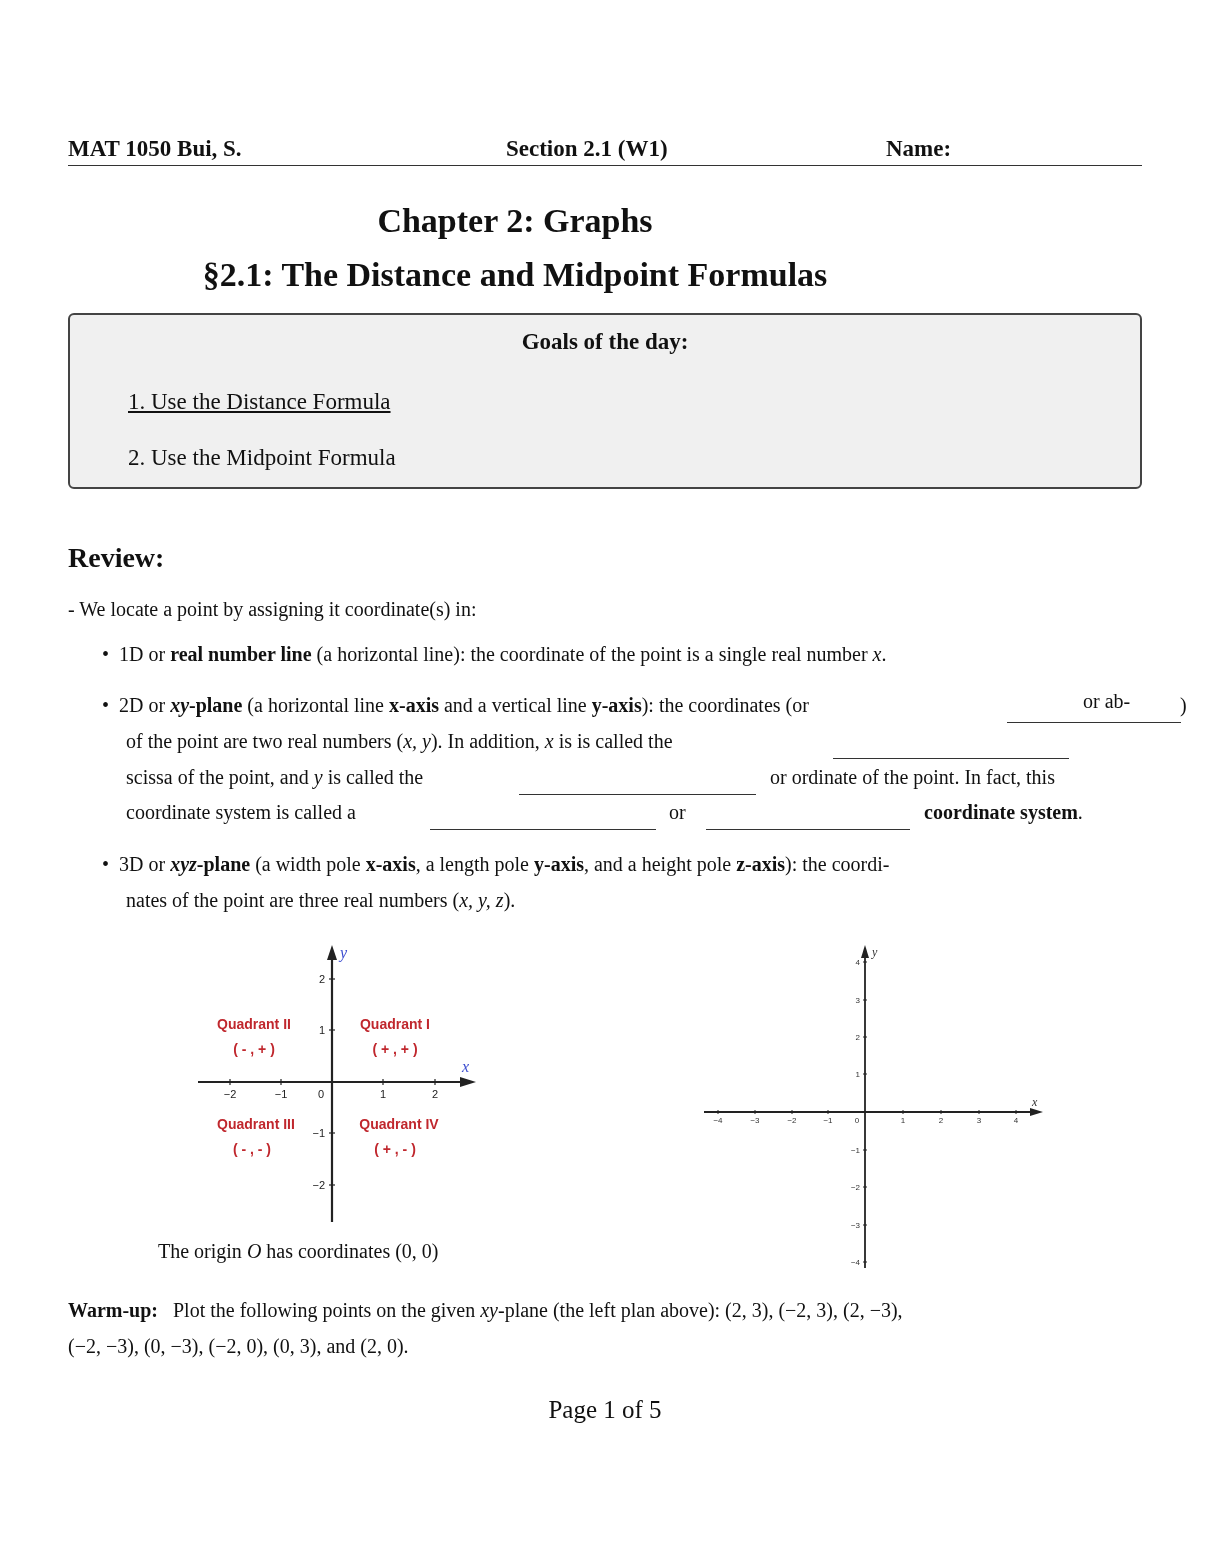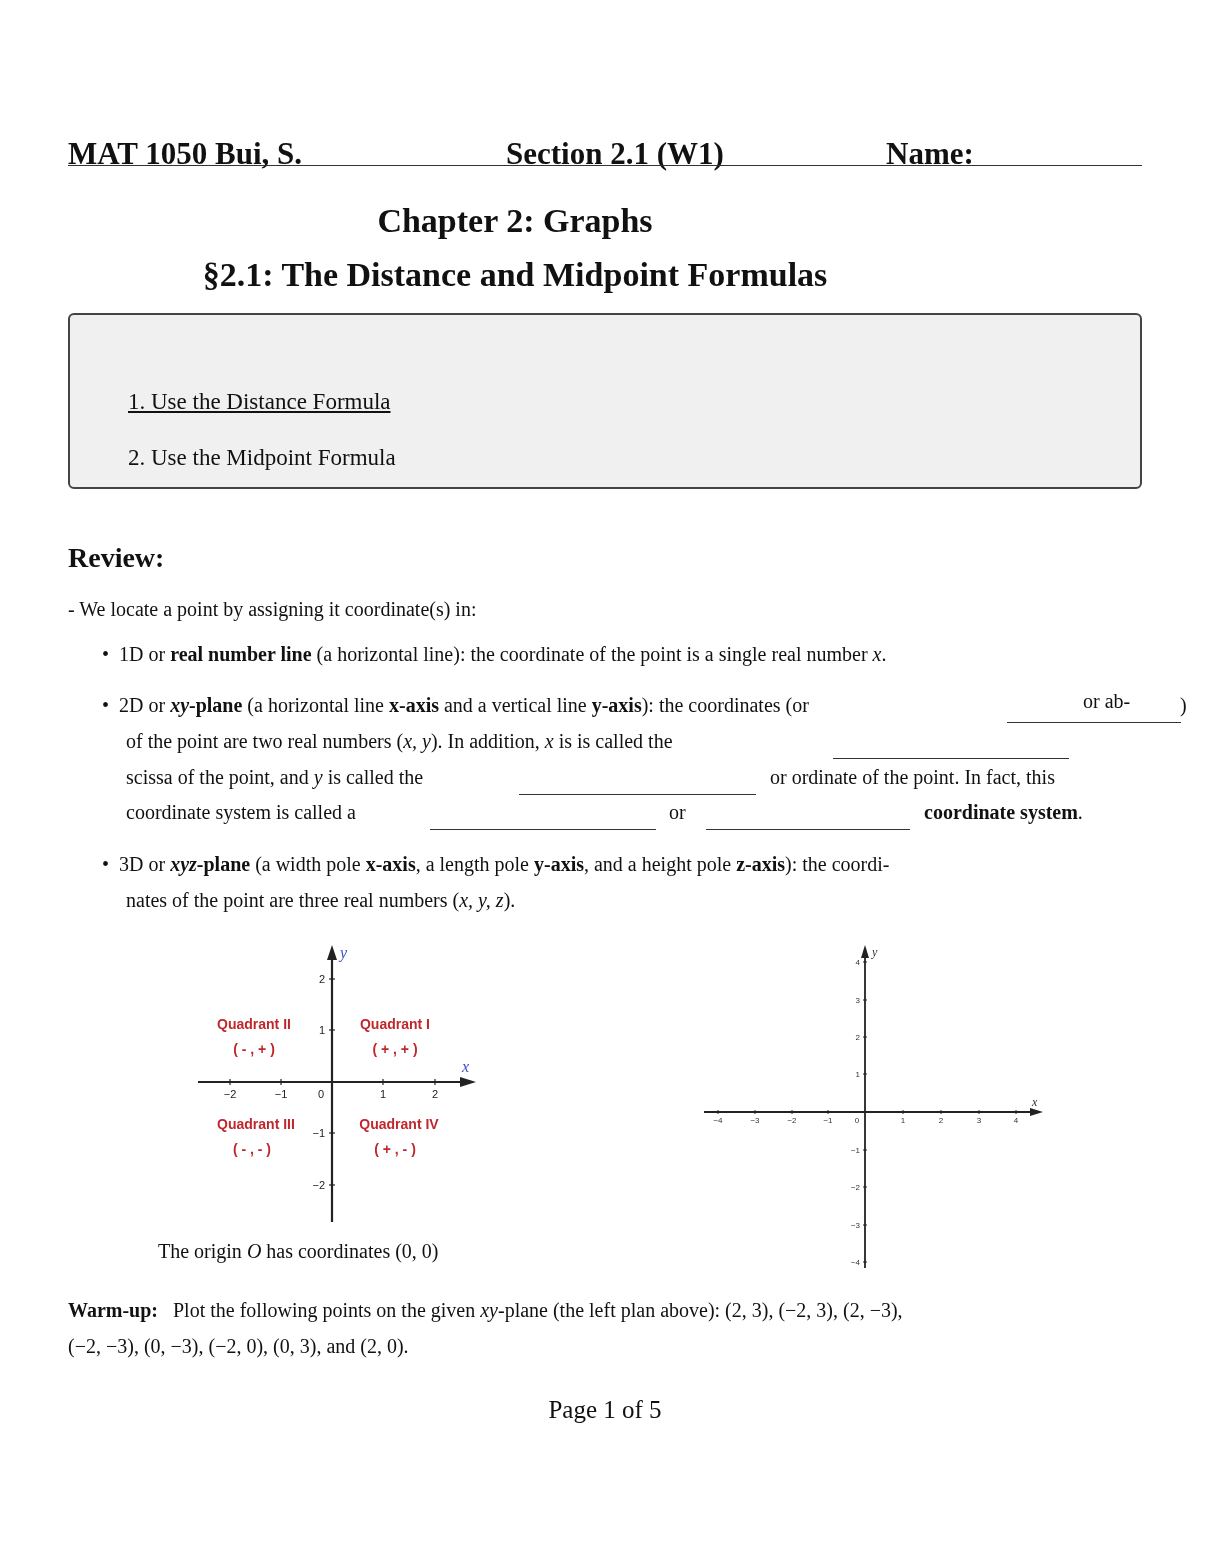--- a/index.html
+++ b/index.html
@@ -1,21 +1,21 @@
 <!DOCTYPE html>
 <html><head>
 <meta charset="utf-8">
 <style>
   html, body { margin: 0; padding: 0; background: #ffffff; }
   body {
     width: 1210px; height: 1566px; position: relative; overflow: hidden;
     font-family: "Liberation Serif", "DejaVu Serif", serif; color: #111;
   }
   .abs { position: absolute; }
-  .hdr { top: 136px; font-size: 31px; font-weight: bold; }
+  .hdr { top: 136px; font-size: 23px; font-weight: bold; }
   .hdr-rule { left: 68px; top: 165px; width: 1074px; height: 0; border-top: 1.3px solid #333; }
   .title { left: 0; width: 1030px; text-align: center; font-weight: bold; }
   .goals {
     left: 68px; top: 313px; width: 1070px; height: 172px;
     background: #f0f0f0; border: 2.5px solid #444; border-radius: 6px;
   }
   .goals-title { left: 0; width: 100%; top: 14px; text-align: center; font-weight: bold; font-size: 23px; }
   .goal { left: 58px; font-size: 23px; }
   .review { left: 68px; top: 542px; font-size: 28px; font-weight: bold; }
   .blank { display: inline-block; border-bottom: 1.3px solid #333; height: 22px; vertical-align: baseline; }
@@ -30,20 +30,21 @@
 
 <div class="abs hdr" style="left:68px;">MAT 1050 Bui, S.</div>
 <div class="abs hdr" style="left:506px;">Section 2.1 (W1)</div>
 <div class="abs hdr" style="left:886px;">Name:</div>
 <div class="abs hdr-rule"></div>
 
 <div class="abs title" style="top:202px; font-size:34px;">Chapter 2: Graphs</div>
 <div class="abs title" style="top:256px; font-size:34px;">§2.1: The Distance and Midpoint Formulas</div>
 
 <div class="abs goals">
+  <div class="abs goals-title">Goals of the day:</div>
   <div class="abs goal" style="top:74px;text-decoration:underline;">1. Use the Distance Formula</div>
   <div class="abs goal" style="top:130px;">2. Use the Midpoint Formula</div>
 </div>
 
 <div class="abs review">Review:</div>
 <div class="line" style="left:68px; top:598px;">- We locate a point by assigning it coordinate(s) in:</div>
 
 <div class="line" style="left:102px; top:643px;">
   <span>•</span>&nbsp;
   <span>1D or </span><b>real number line</b><span> (a horizontal line): the coordinate of the point is a single real number </span><i class="m">x</i><span>.</span>

